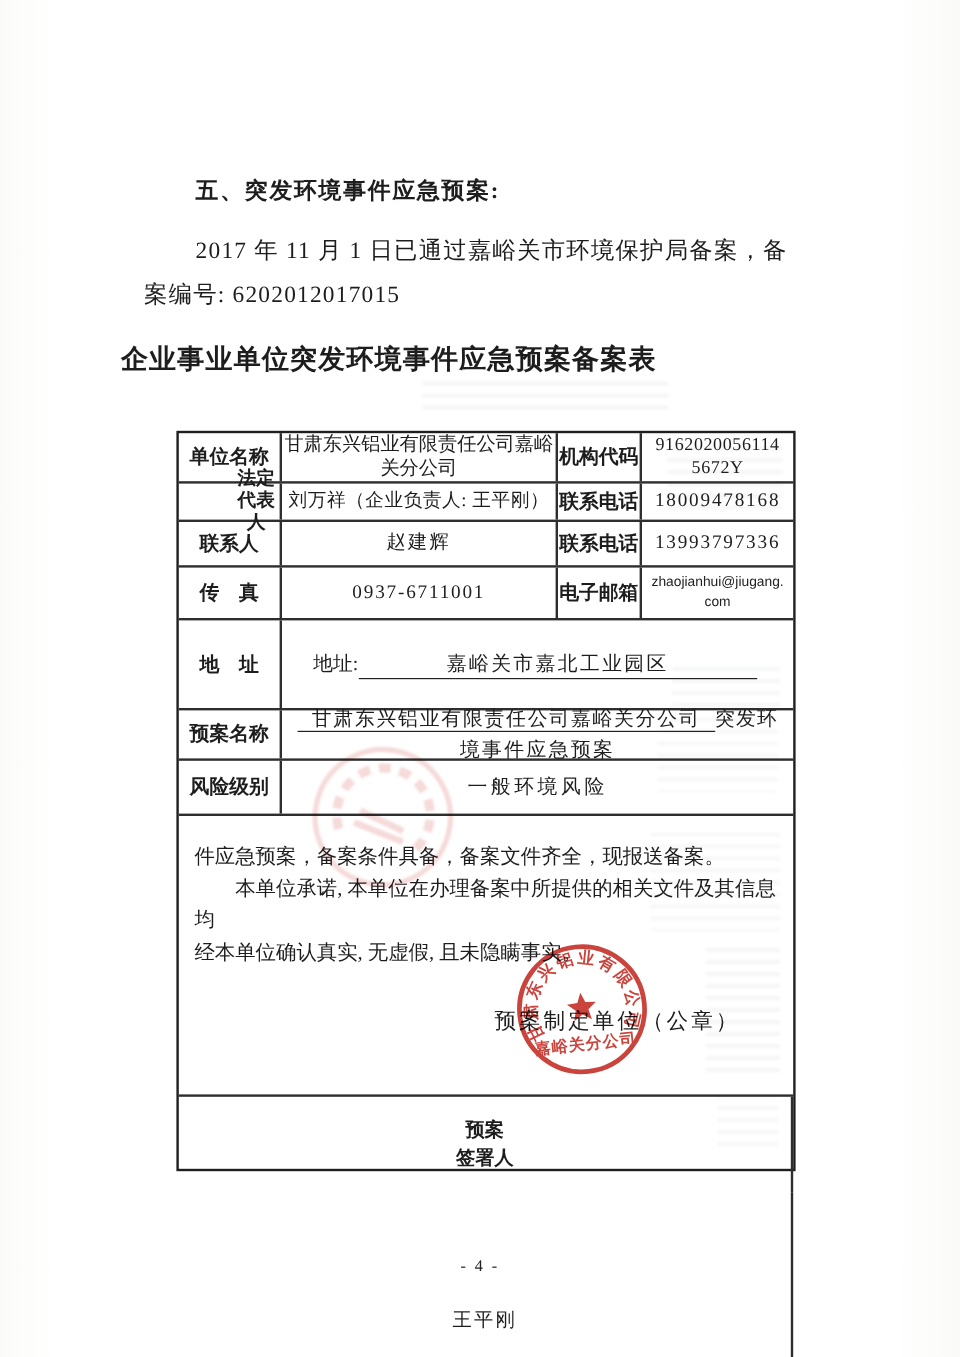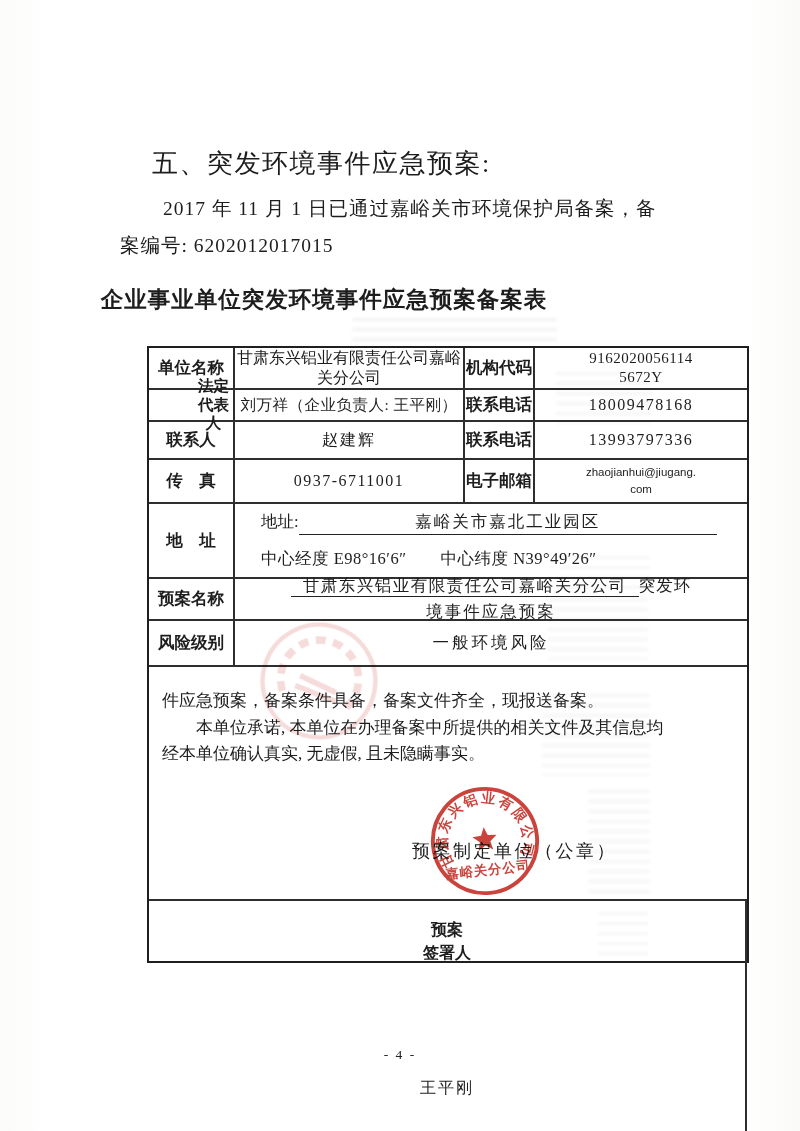--- a/index.html
+++ b/index.html
@@ -7,26 +7,26 @@
     position:relative;
     width:800px;height:1131px;
     margin:0 auto;
     background:linear-gradient(90deg,#fbfbf9 0%,#ffffff 6%,#ffffff 93%,#fafaf8 100%);
     font-family:"Liberation Serif","DejaVu Serif",serif;
     color:#1d1d1d;
     overflow:hidden;
   }
   .abs{position:absolute;}
   
-  .heading{left:152px;top:146px;font-size:26px;font-weight:normal;letter-spacing:1.5px;}
+  .heading{left:163px;top:146px;font-size:19px;font-weight:bold;letter-spacing:1.5px;}
   .para-l1{left:163px;top:195px;font-size:19.5px;letter-spacing:1px;}
   .para-l2{left:120px;top:232px;font-size:19.5px;letter-spacing:1px;}
   .form-title{left:0;width:648px;text-align:center;top:284px;font-size:22.5px;font-weight:bold;letter-spacing:1px;}
   
-  .tbl{left:147px;top:346px;width:602px;border:2px solid #1f1f1f;box-sizing:border-box;background:transparent;}
+  .tbl{left:147px;top:359px;width:516px;border:2px solid #1f1f1f;box-sizing:border-box;background:transparent;}
   .trow{display:flex;align-items:stretch;border-bottom:2px solid #2e2e2e;}
   .trow.last{border-bottom:none;}
   .tc{border-right:2px solid #2e2e2e;display:flex;flex-direction:column;align-items:center;justify-content:center;text-align:center;box-sizing:border-box;}
   .tc.lastc{border-right:none;}
   .c1{flex:0 0 86px;} .c2{flex:0 0 230px;} .c3{flex:0 0 70px;} .c4{flex:1 1 auto;}
   .b1{flex:0 0 80px;} .b2{flex:0 0 213px;} .b3{flex:0 0 52px;} .b4{flex:1 1 auto;}
   .r1{height:40px;} .r2{height:30px;} .r3{height:36px;} .r4{height:42px;}
   .r5{height:73px;} .r6{height:40px;} .r7{height:44px;} .r8{height:232px;} .r9{height:60px;flex-direction:column;}
   .lab{font-weight:bold;font-size:16.5px;line-height:1.2;}
   .val{font-size:16px;line-height:1.25;}
@@ -116,21 +116,20 @@
       </div>
     </div>
 
     <div class="trow r5">
       <div class="tc c1 lab">地　址</div>
       <div class="tc c4 lastc stretch">
         <div class="addr-line1">
           <span>地址:</span>
           <span class="addr-city">嘉峪关市嘉北工业园区</span>
         </div>
-        <div class="addr-line2">中心经度 E98°16′6″　　中心纬度 N39°49′26″</div>
       </div>
     </div>
 
     <div class="trow r6">
       <div class="tc c1 lab">预案名称</div>
       <div class="tc c4 lastc">
         <div class="pn-line1">
           <span class="pn-u">甘肃东兴铝业有限责任公司嘉峪关分公司</span><span>突发环</span>
         </div>
         <div class="pn-line2">境事件应急预案</div>

